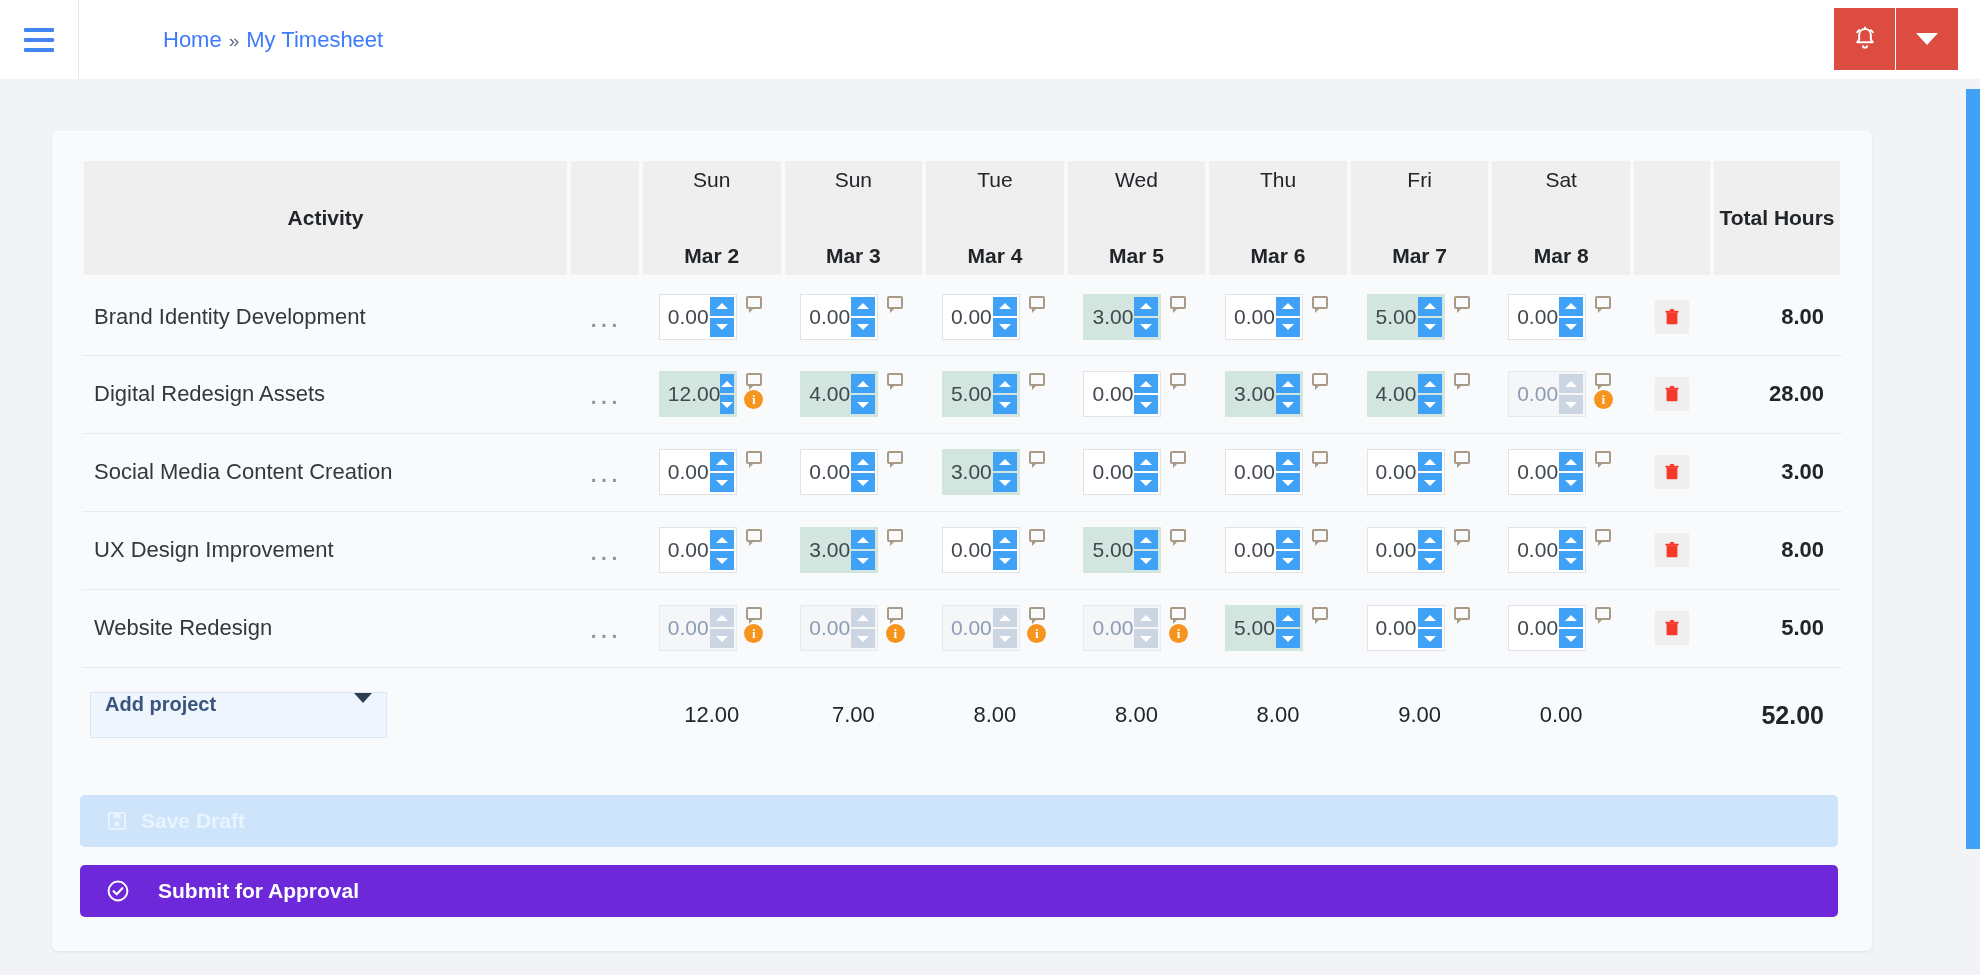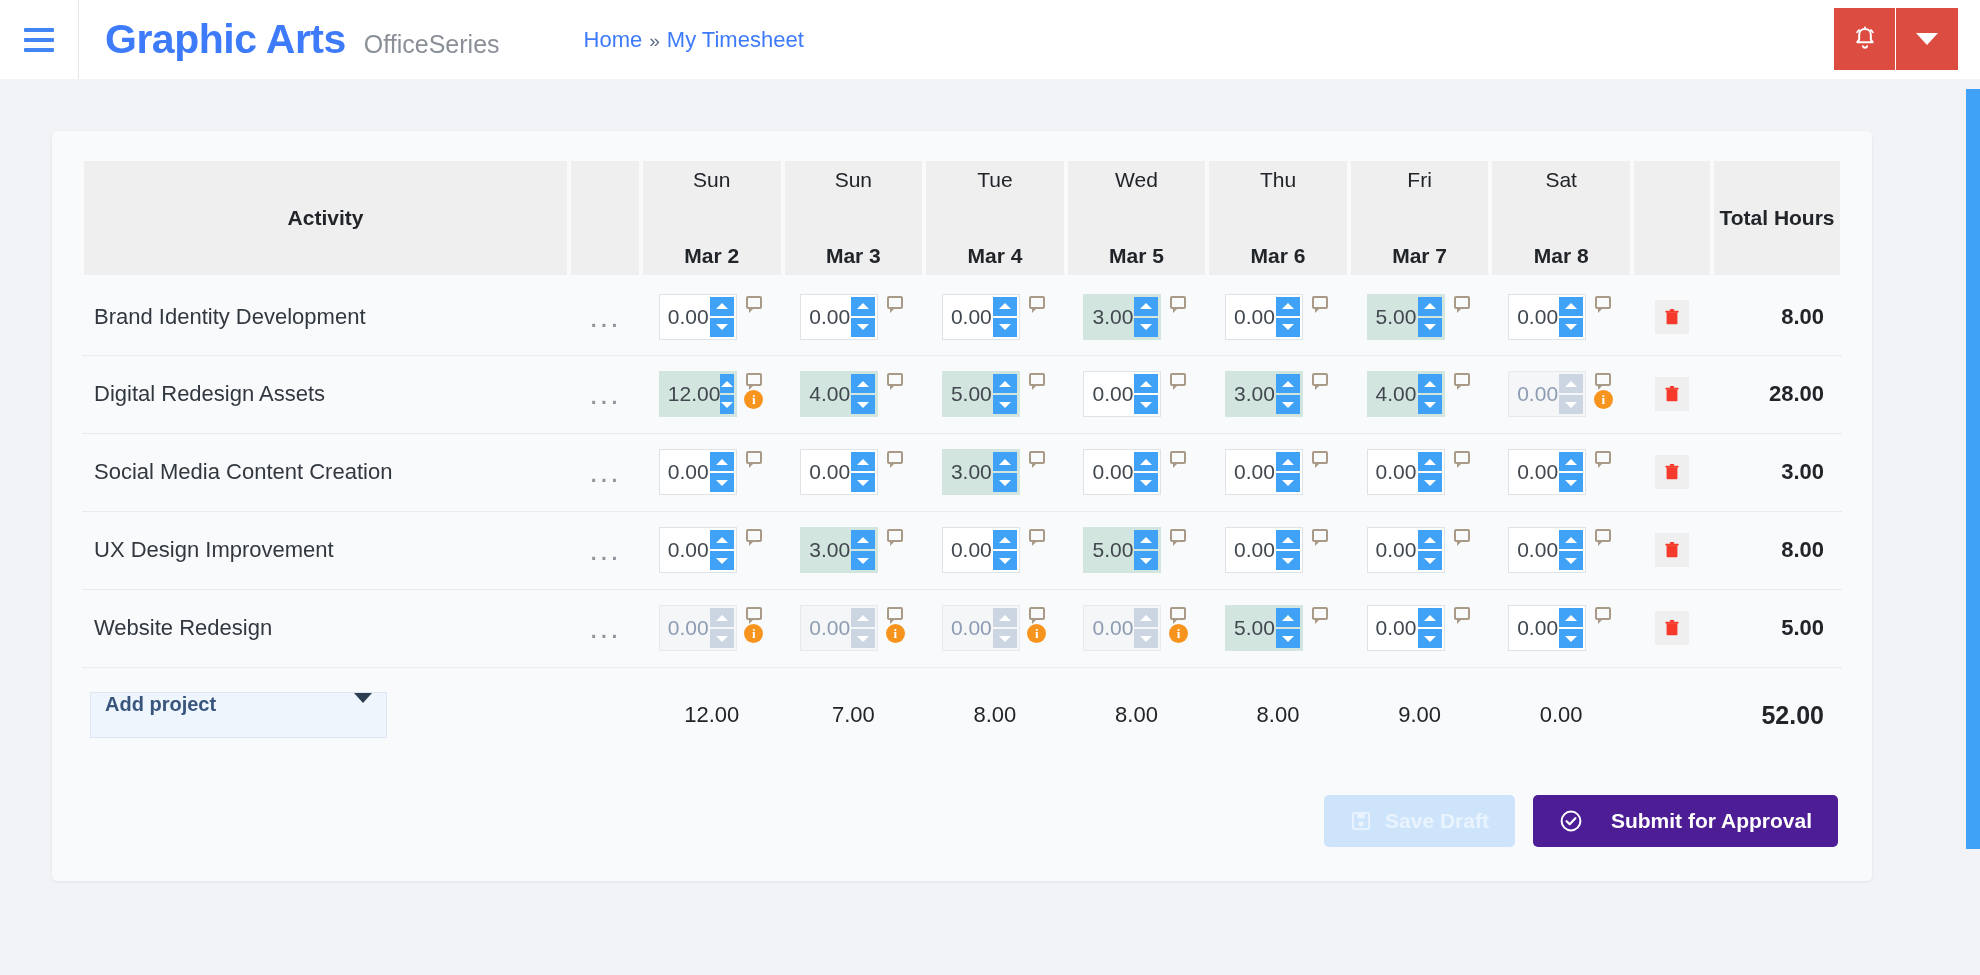--- a/index.html
+++ b/index.html
@@ -229,32 +229,32 @@
     text-align: center; font-size: 22px; color: #212529;
   }
   td.foot-grand {
     text-align: right; padding-right: 18px;
     font-size: 25px; font-weight: bold; color: #212529;
   }
 
   
   .actions {
     display: flex; justify-content: flex-end; gap: 18px;
-    margin-top: 32px; padding-right: 6px;
+    margin-top: 32px; padding-right: 6px; flex-direction: column;
   }
   .btn {
     display: inline-flex; align-items: center; gap: 13px;
     height: 52px; padding: 0 26px;
     border: none; border-radius: 5px;
     font-size: 21px; font-weight: bold;
     font-family: "Liberation Sans", sans-serif;
     cursor: pointer;
   }
   .btn-draft { background: #cde4fb; color: #eaf4ff; }
-  .btn-submit { background: #4c1d95; color: #ffffff; gap: 28px; }
+  .btn-submit { background: #6d28d9; color: #ffffff; gap: 28px; }
 
   
   .scrollbar-track {
     position: absolute; right: 0; top: 0;
     width: 14px; height: 896px;
     background: #f1f3f6;
   }
   .scrollbar-thumb {
     position: absolute; right: 0; top: 10px;
     width: 14px; height: 760px;
@@ -266,24 +266,20 @@
 <body>
 
 <div class="topbar">
   <div class="hamburger">
     <span></span>
     <span></span>
     <span></span>
   </div>
   <div class="topbar-divider"></div>
 
-  <div class="brand-wrap">
-    <div class="brand-title">Graphic Arts</div>
-    <div class="brand-sub">OfficeSeries</div>
-  </div>
 
   <div class="breadcrumb">
     <a>Home</a>
     <span class="sep">»</span>
     <a>My Timesheet</a>
   </div>
 
   <div class="topbar-right">
     <div class="bell-btn">
       <svg width="28" height="28" viewBox="0 0 24 24">

